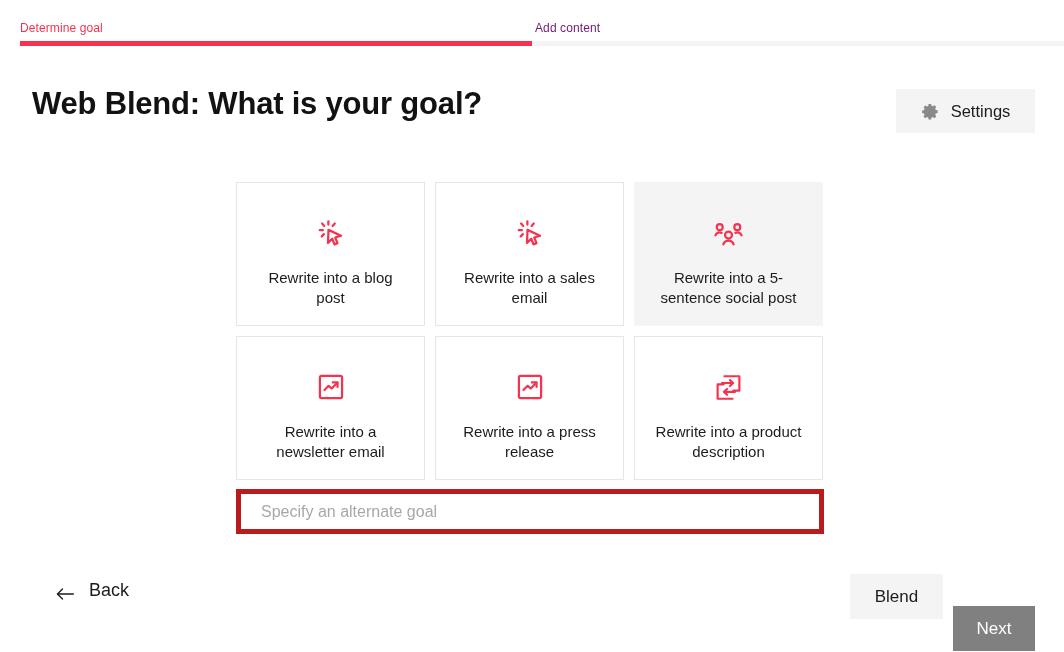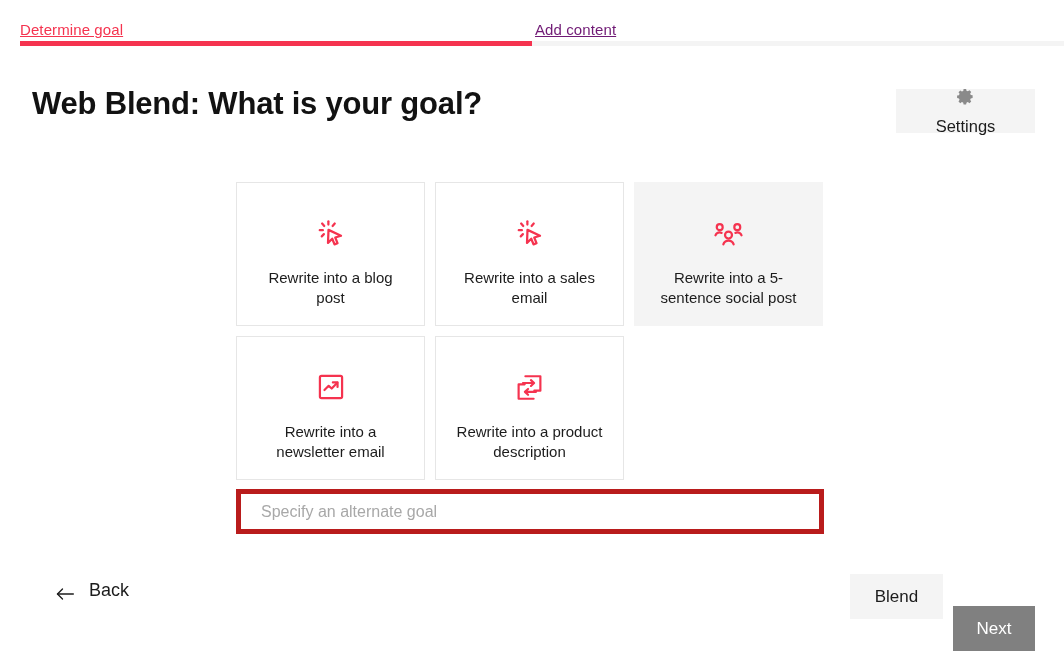--- a/index.html
+++ b/index.html
@@ -17,24 +17,23 @@
     top: 0; left: 0;
     width: 1064px;
   }
   .step-labels {
     position: relative;
     height: 40px;
   }
   .step-label {
     position: absolute;
     top: 21px;
-    font-size: 15px;
+    font-size: 12px;
     letter-spacing: 0.1px;
     white-space: nowrap;
-    text-decoration: underline;
   }
   .step-label.active { left: 20px; color: #f5334f; }
   .step-label.inactive { left: 535px; color: #701a75; }
 
   .progress-track {
     position: absolute;
     top: 41px;
     left: 20px;
     width: 1044px;
     height: 5px;
@@ -72,21 +71,20 @@
     width: 139px;
     height: 44px;
     background: #f4f4f4;
     border: none;
     display: flex;
     align-items: center;
     justify-content: center;
     gap: 11px;
     cursor: pointer;
     font-family: inherit;
-    flex-direction: column;
   }
   .settings-label {
     font-size: 16.5px;
     color: #1c1c1c;
   }
   .gear-icon { display: block; width: 19px; height: 19px; }
 
   
   .cards-wrap {
     position: absolute;
@@ -277,20 +275,31 @@
         <svg width="28" height="28" viewBox="0 0 24 24" fill="none" stroke="#f5334f" stroke-width="1.9" stroke-linecap="round" stroke-linejoin="round">
           <rect x="2.5" y="2.5" width="19" height="19" rx="1.4"></rect>
           <path d="M6.4 14.6 L10 11 L12.6 13.3 L17.4 8.3"></path>
           <path d="M13.6 8.1 H17.6 V12"></path>
         </svg>
       </span>
       <span class="card-label">Rewrite into a
 newsletter email</span>
     </div>
 
+    <div class="card">
+      <span class="card-icon">
+        <svg width="28" height="28" viewBox="0 0 24 24" fill="none" stroke="#f5334f" stroke-width="1.9" stroke-linecap="round" stroke-linejoin="round">
+          <rect x="2.5" y="2.5" width="19" height="19" rx="1.4"></rect>
+          <path d="M6.4 14.6 L10 11 L12.6 13.3 L17.4 8.3"></path>
+          <path d="M13.6 8.1 H17.6 V12"></path>
+        </svg>
+      </span>
+      <span class="card-label">Rewrite into a press
+release</span>
+    </div>
 
     <div class="card">
       <span class="card-icon">
         <svg width="29" height="29" viewBox="0 0 24 24" fill="none" stroke="#f5334f" stroke-width="1.8" stroke-linecap="round" stroke-linejoin="round">
           <path d="M8.6 2.7 H21 V14.6 H16"></path>
           <path d="M15.4 21.3 H3 V9.4 H8"></path>
           <path d="M6.6 8.3 H15.6 M13.2 5.9 L15.8 8.3 L13.2 10.7"></path>
           <path d="M17.4 15.6 H8.4 M10.8 13.2 L8.2 15.6 L10.8 18"></path>
         </svg>
       </span>

